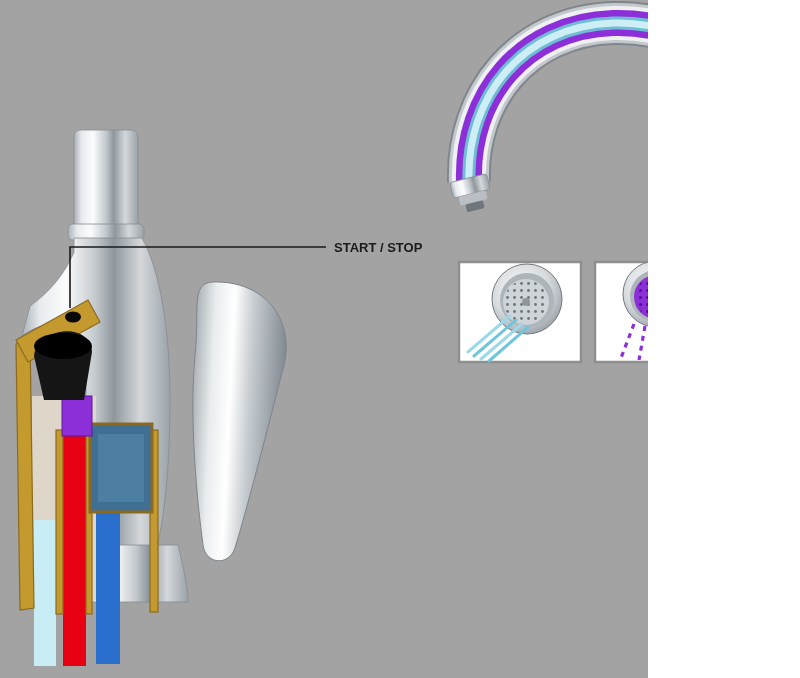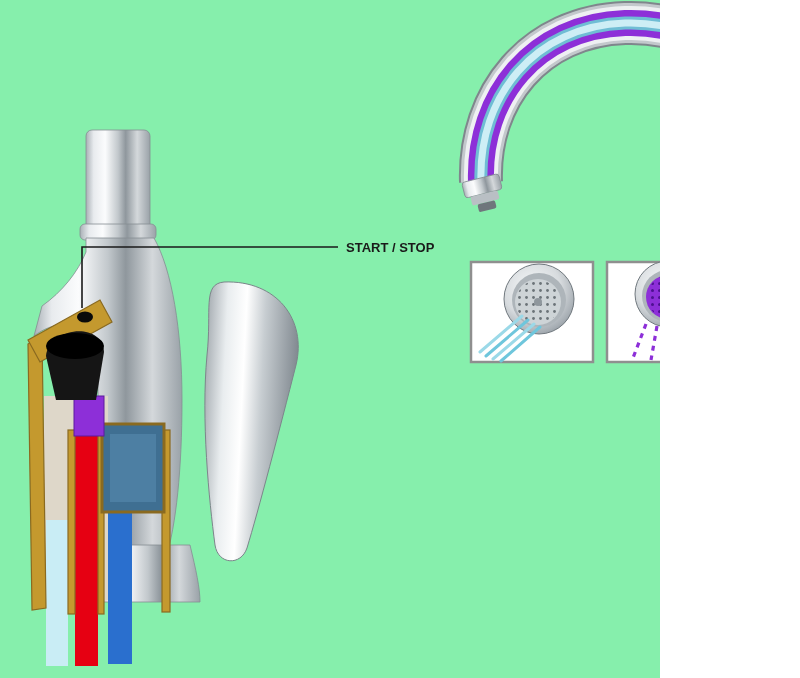--- a/index.html
+++ b/index.html
@@ -1,17 +1,17 @@
 <!DOCTYPE html>
 <html style="--hot-water: #e60012; --cold-water: #2a6fce; --mixed-outlet: #8d2fd8; --stream-cyan: #6fc6dc; --channel-cyan: #c9edf5; --brass: #c4992e; --brass-dark: #8a6a20; --chrome-mid: #b9bfc4; --inset-border: #8f8f8f; --callout-line: #1a1a1a;"><head>
 <meta charset="utf-8">
 <style>
   html,body{margin:0;padding:0;background:#ffffff;}
-  .stage{position:relative;width:648px;height:678px;background:#86efac;overflow:hidden;
-         font-family:"Liberation Sans",sans-serif;padding-left:12px;}
+  .stage{position:relative;width:648px;height:678px;background:#a3a3a3;overflow:hidden;
+         font-family:"Liberation Sans",sans-serif;}
   svg{display:block;}
   .f-hot{fill:var(--hot-water,#e60012);}
   .f-cold{fill:var(--cold-water,#2a6fce);}
   .f-purple{fill:var(--mixed-outlet,#8d2fd8);}
   .f-cyanch{fill:var(--channel-cyan,#c9edf5);}
   .f-brass{fill:var(--brass,#c4992e);stroke:var(--brass-dark,#8a6a20);stroke-width:1.2;}
   .f-cavity{fill:#ded7c9;}
   .s-stream{stroke:var(--stream-cyan,#6fc6dc);stroke-width:3;stroke-linecap:round;fill:none;}
   .s-stream-light{stroke:#9bd9e8;stroke-width:3;stroke-linecap:round;fill:none;}
   .spray{stroke:var(--mixed-outlet,#8d2fd8);stroke-width:3.2;fill:none;stroke-dasharray:5 5;}

